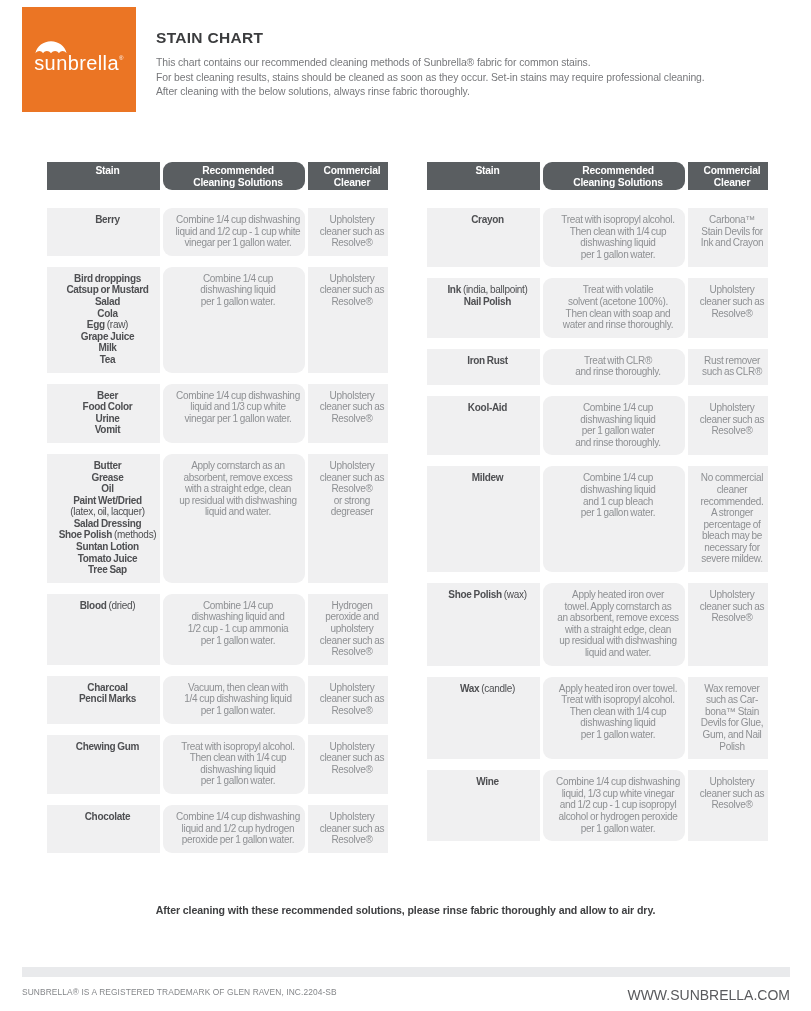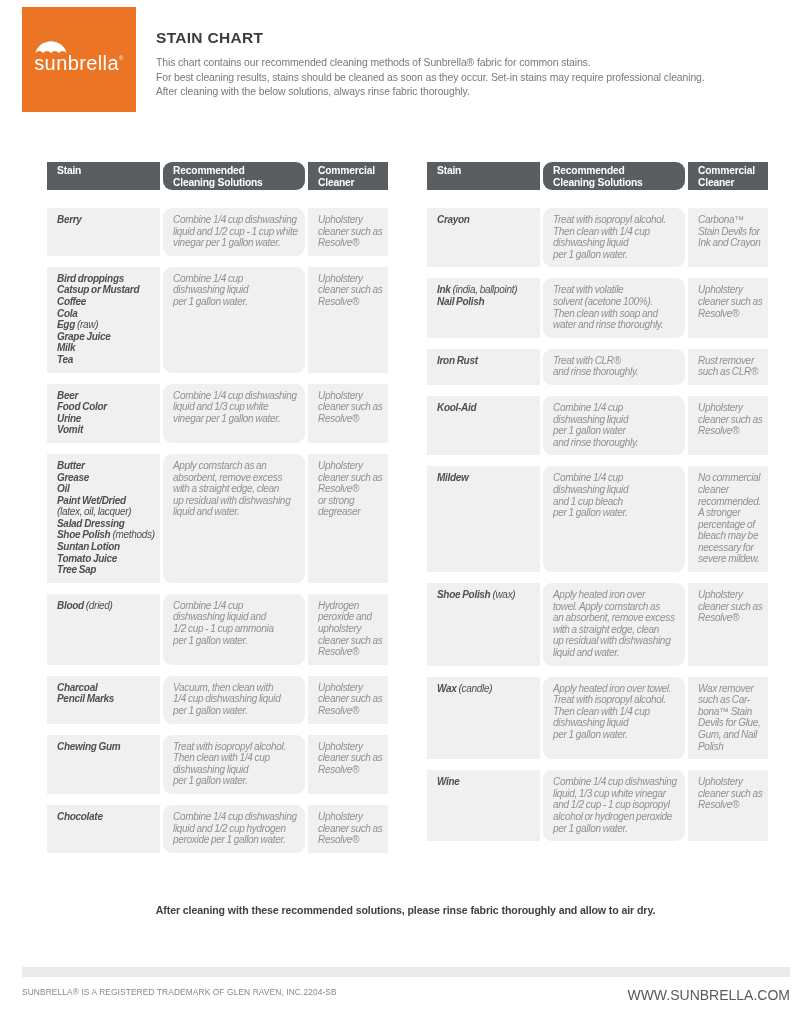--- a/index.html
+++ b/index.html
@@ -12,30 +12,30 @@
   .umbrella{position:absolute;left:12px;top:33px;}
   .brand{position:absolute;left:0;right:0;top:45px;text-align:center;color:#fff;
          font-size:20px;letter-spacing:.4px;font-weight:400;}
   .brand sup{font-size:6px;vertical-align:10px;}
   .page-title{position:absolute;left:156px;top:29px;font-size:15.5px;font-weight:bold;
          color:#3B3C3E;letter-spacing:.3px;}
   .desc{position:absolute;left:156px;top:56px;font-size:10.4px;color:#77787B;
          line-height:14.6px;letter-spacing:-.1px;}
   .desc div{white-space:nowrap;}
   
-  .stain-table{position:absolute;top:162px;width:282px;}
+  .stain-table{position:absolute;top:162px;width:282px;text-align:center;}
   #table-left{left:47px;}
   #table-right{left:427px;}
   .thead{display:flex;gap:3px;margin-bottom:18px;}
   .th{background:#5A5E61;color:#fff;font-weight:bold;font-size:10.3px;line-height:11.8px;
       padding:3px 2px 0 10px;white-space:pre-line;height:28px;box-sizing:border-box;
       letter-spacing:-.2px;}
   .trow{display:flex;gap:3px;margin-bottom:11px;}
   .td{background:#F0F0F1;padding:6px 2px 7px 10px;box-sizing:border-box;
-      font-size:10px;line-height:11.6px;letter-spacing:-.3px;word-spacing:-.5px;font-style:italic;}
+      font-size:10px;line-height:11.6px;letter-spacing:-.3px;word-spacing:-.5px;}
   .col-stain{flex:0 0 113px;width:113px;}
   .col-sol{flex:0 0 142px;width:142px;border-radius:9px;}
   .col-cln{flex:0 0 80px;width:80px;}
   .stain-cell{color:#4E4F52;}
   .stain-cell strong{font-weight:bold;}
   .body-cell{color:#8E9093;white-space:pre-line;}
   
   .note{position:absolute;left:0;top:904px;width:811px;text-align:center;
         font-weight:bold;font-size:10.6px;color:#3F4042;letter-spacing:-.1px;}
   .bar{position:absolute;left:22px;top:967px;width:768px;height:10px;background:#E9EAEC;}
@@ -79,21 +79,21 @@
 liquid and 1/2 cup - 1 cup white
 vinegar per 1 gallon water.</div>
       <div class="td col-cln body-cell">Upholstery
 cleaner such as
 Resolve®</div>
     </div>
     <div class="trow">
       <div class="td col-stain stain-cell">
         <div><strong>Bird droppings</strong></div>
         <div><strong>Catsup or Mustard</strong></div>
-        <div><strong>Coffee</strong></div>
+        <div><strong>Salad</strong></div>
         <div><strong>Cola</strong></div>
         <div><strong>Egg</strong><span> (raw)</span></div>
         <div><strong>Grape Juice</strong></div>
         <div><strong>Milk</strong></div>
         <div><strong>Tea</strong></div>
       </div>
       <div class="td col-sol body-cell">Combine 1/4 cup
 dishwashing liquid
 per 1 gallon water.</div>
       <div class="td col-cln body-cell">Upholstery

